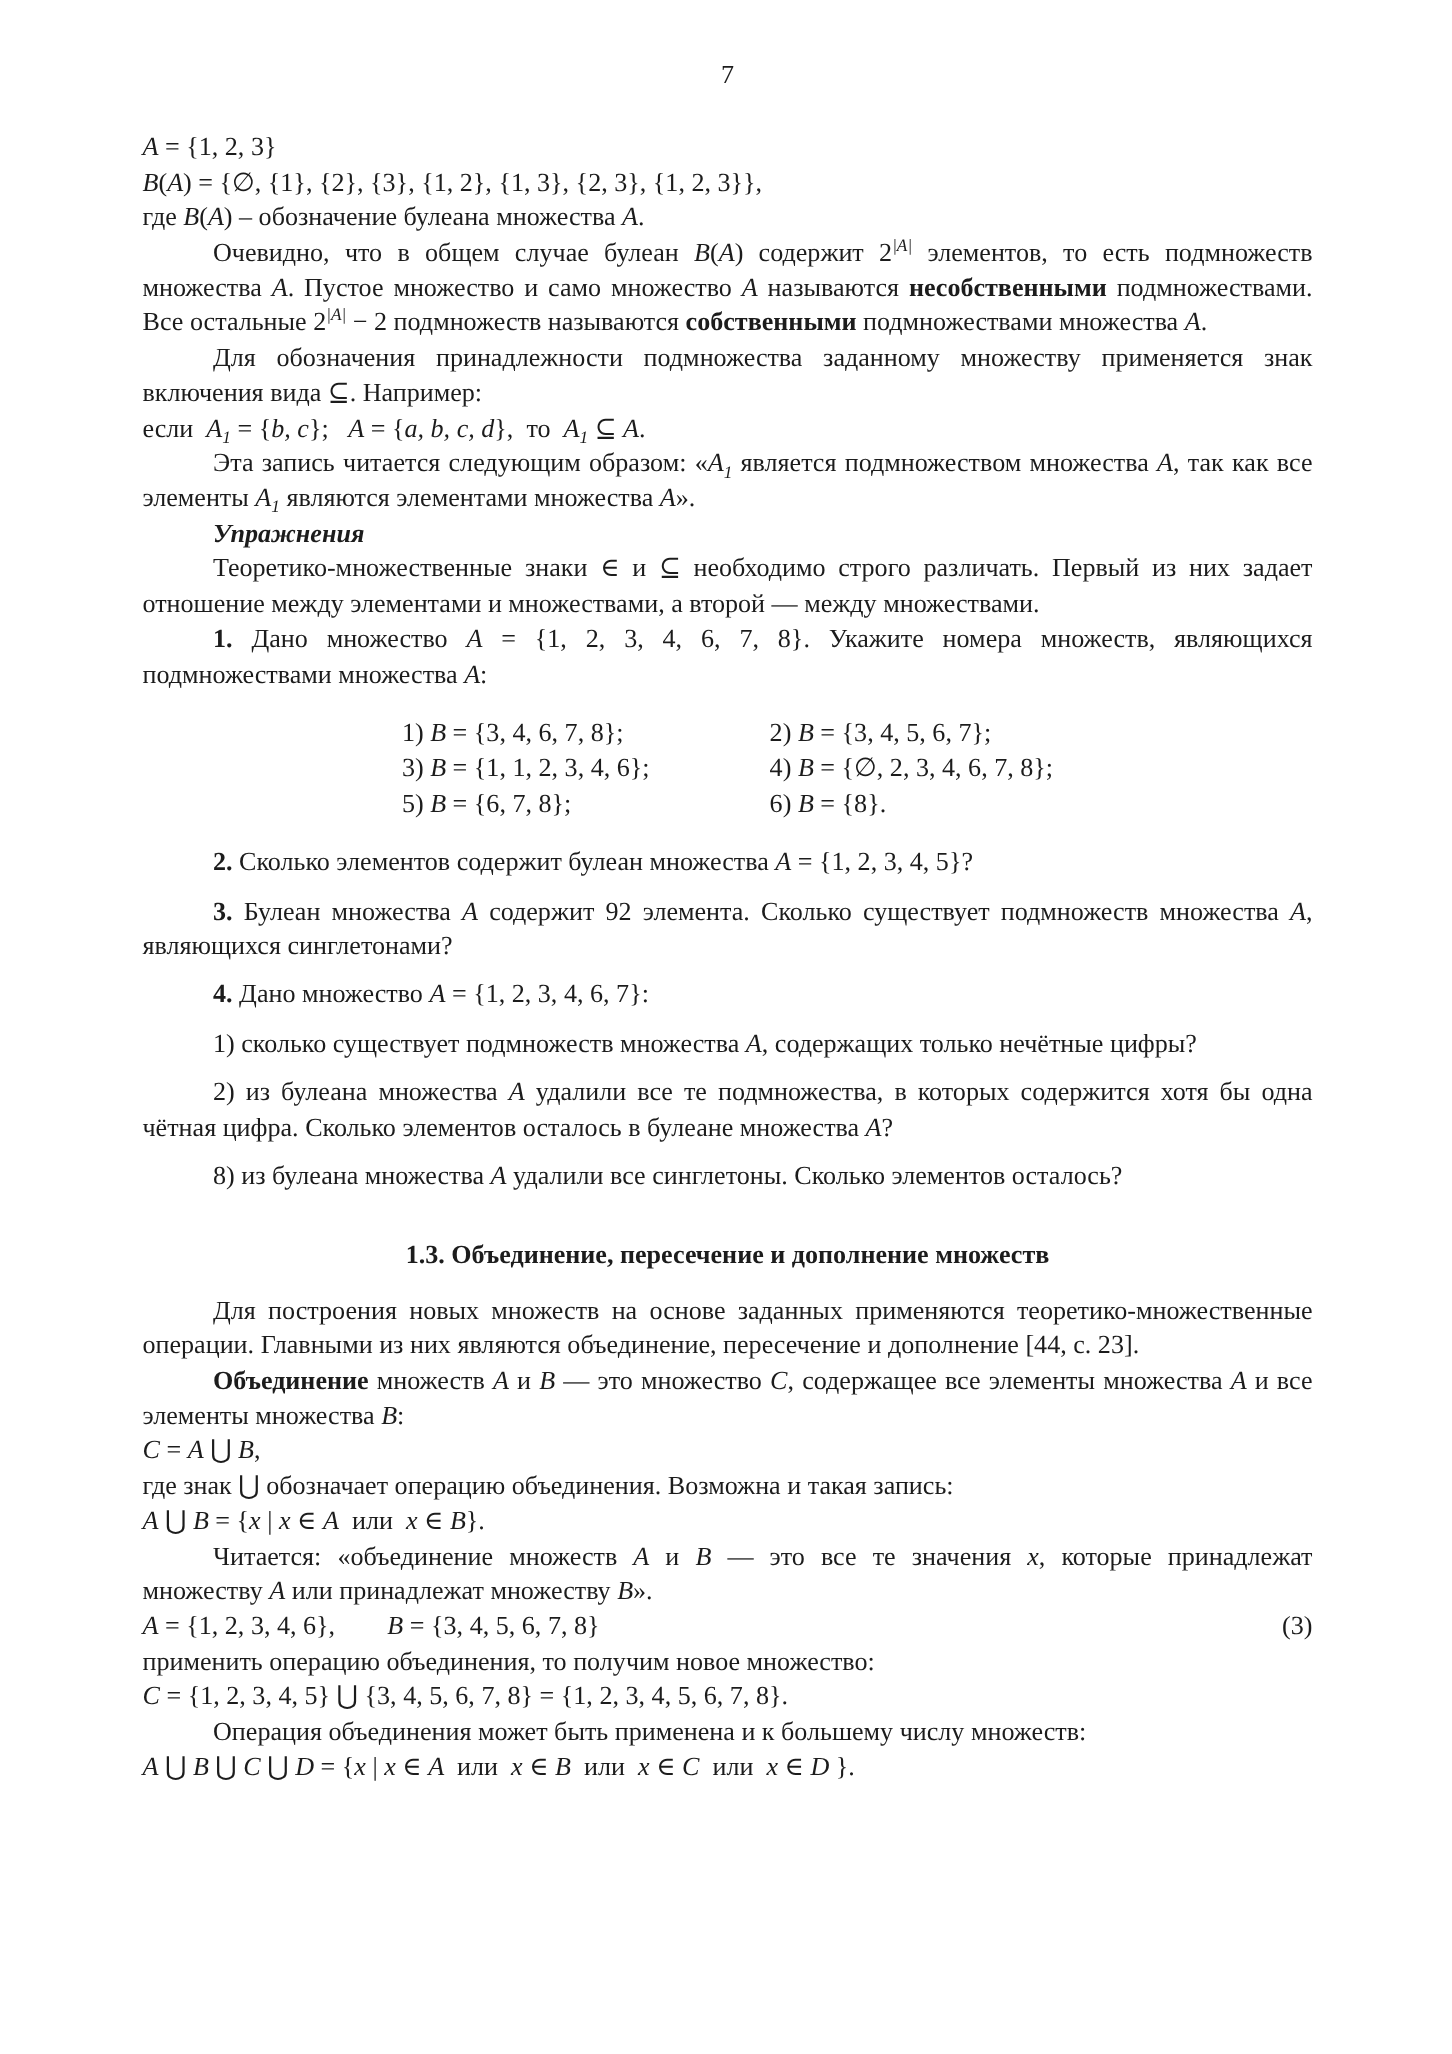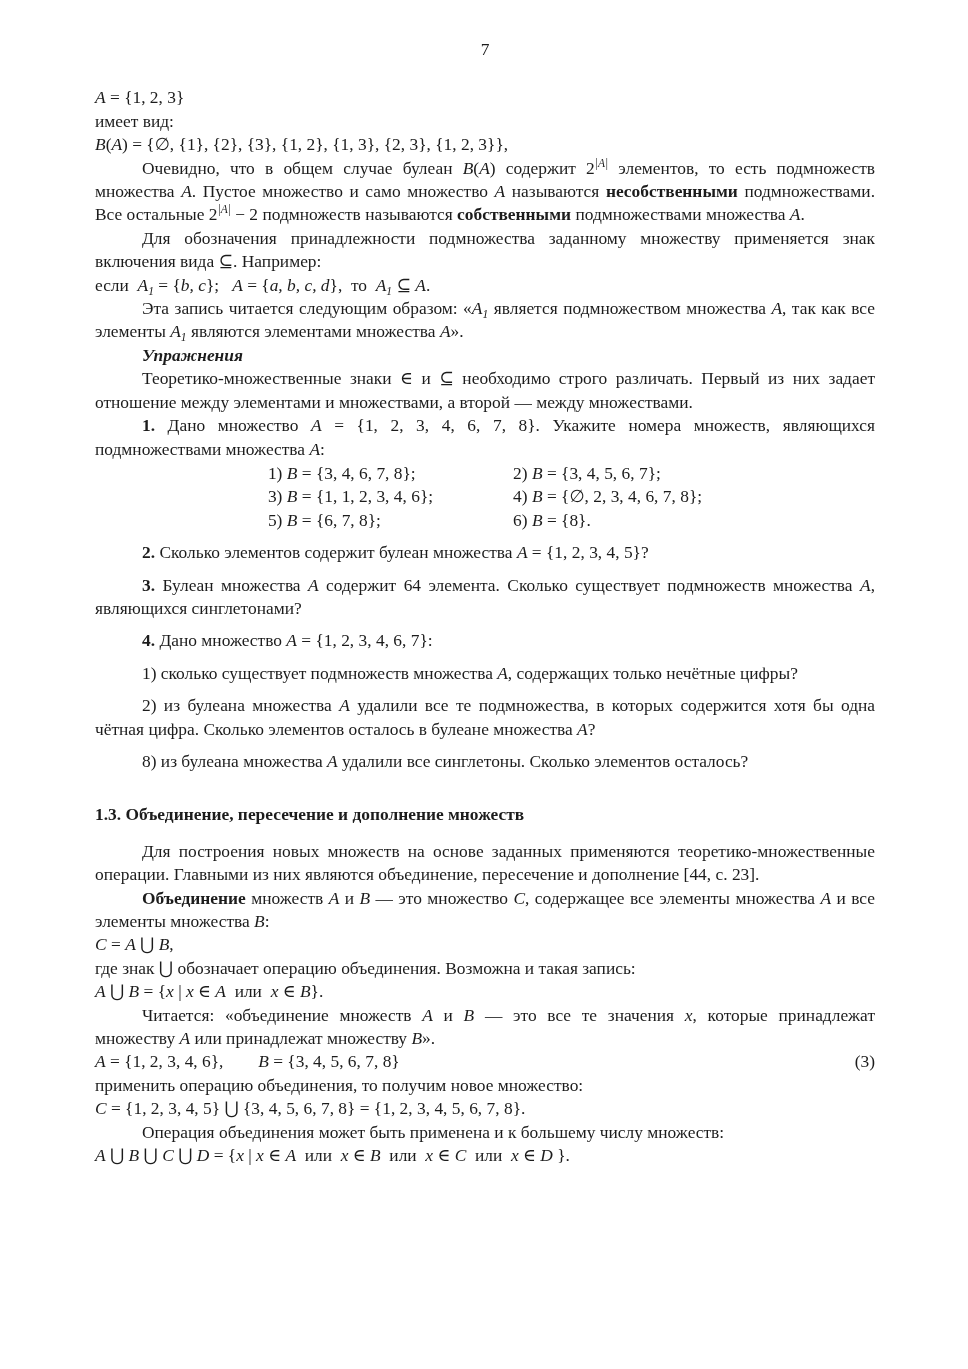--- a/index.html
+++ b/index.html
@@ -11,62 +11,62 @@
     font-size: 17.4px;
     line-height: 23.4px;
     overflow: hidden;
   }
   .page { box-sizing: border-box; padding: 38px 93px 0 95px; }
   .page-number { text-align: center; margin-bottom: 25px; }
   .para { text-align: justify; }
   .indent { text-indent: 47px; }
   .sp { margin-top: 9px; }
   .formula { white-space: pre-wrap; }
-  .section-heading { font-weight: bold; margin: 30px 0 13px 0; font-family: Liberation Serif, serif; }
+  .section-heading { text-align: center; font-weight: bold; margin: 30px 0 13px 0; font-family: Liberation Serif, serif; }
   .b { font-weight: bold; }
   .i { font-style: italic; }
   .sup { font-size: 11.5px; vertical-align: super; line-height: 0; }
   .sub { font-size: 11.5px; vertical-align: sub; line-height: 0; }
   .eqwrap { position: relative; }
   .eqno { position: absolute; right: 0; top: 0; white-space: nowrap; }
   .ex-grid {
     display: grid;
     grid-template-columns: max-content max-content;
     column-gap: 80px;
     width: max-content;
-    margin: 1px auto;
+    margin: 16px auto;
   }
   .ex-cell { text-align: left; }
 </style>
 </head>
 <body>
 
 <div class="page">
   <div class="page-number">7</div>
   <div id="doc-blocks">
       <div class="formula"><span class="i">A</span><span> = {1, 2, 3}</span></div>
-      <div class="para"><span>имеет вид:</span></div>
       <div class="formula"><span class="i">B</span><span>(</span><span class="i">A</span><span>) = {∅, {1}, {2}, {3}, {1, 2}, {1, 3}, {2, 3}, {1, 2, 3}},</span></div>
+      <div class="para"><span>где </span><span class="i">B</span><span>(</span><span class="i">A</span><span>) – обозначение булеана множества </span><span class="i">A</span><span>.</span></div>
       <div class="para indent"><span>Очевидно, что в общем случае булеан </span><span class="i">B</span><span>(</span><span class="i">A</span><span>) содержит 2</span><span class="i sup">|A|</span><span> элементов, то есть подмножеств множества </span><span class="i">A</span><span>. Пустое множество и само множество </span><span class="i">A</span><span> называются </span><span class="b">несобственными</span><span> подмножествами. Все остальные 2</span><span class="i sup">|A|</span><span> − 2 подмножеств называются </span><span class="b">собственными</span><span> подмножествами множества </span><span class="i">A</span><span>.</span></div>
       <div class="para indent"><span>Для обозначения принадлежности подмножества заданному множеству применяется знак включения вида ⊆. Например:</span></div>
       <div class="formula"><span>если  </span><span class="i">A</span><span class="i sub">1</span><span> = {</span><span class="i">b, c</span><span>};   </span><span class="i">A</span><span> = {</span><span class="i">a, b, c, d</span><span>},  то  </span><span class="i">A</span><span class="i sub">1</span><span> ⊆ </span><span class="i">A</span><span>.</span></div>
       <div class="para indent"><span>Эта запись читается следующим образом: «</span><span class="i">A</span><span class="i sub">1</span><span> является подмножеством множества </span><span class="i">A</span><span>, так как все элементы </span><span class="i">A</span><span class="i sub">1</span><span> являются элементами множества </span><span class="i">A</span><span>».</span></div>
       <div class="para indent"><span class="b i">Упражнения</span></div>
       <div class="para indent"><span>Теоретико-множественные знаки ∈ и ⊆ необходимо строго различать. Первый из них задает отношение между элементами и множествами, а второй — между множествами.</span></div>
       <div class="para indent"><span class="b">1.</span><span> Дано множество </span><span class="i">A</span><span> = {1, 2, 3, 4, 6, 7, 8}. Укажите номера множеств, являющихся подмножествами множества </span><span class="i">A</span><span>:</span></div>
       <div class="ex-grid">
         <div class="ex-cell"><span>1) </span><span class="i">B</span><span> = {3, 4, 6, 7, 8};</span></div>
         <div class="ex-cell"><span>2) </span><span class="i">B</span><span> = {3, 4, 5, 6, 7};</span></div>
         <div class="ex-cell"><span>3) </span><span class="i">B</span><span> = {1, 1, 2, 3, 4, 6};</span></div>
         <div class="ex-cell"><span>4) </span><span class="i">B</span><span> = {∅, 2, 3, 4, 6, 7, 8};</span></div>
         <div class="ex-cell"><span>5) </span><span class="i">B</span><span> = {6, 7, 8};</span></div>
         <div class="ex-cell"><span>6) </span><span class="i">B</span><span> = {8}.</span></div>
       </div>
       <div class="para indent sp"><span class="b">2.</span><span> Сколько элементов содержит булеан множества </span><span class="i">A</span><span> = {1, 2, 3, 4, 5}?</span></div>
-      <div class="para indent sp"><span class="b">3.</span><span> Булеан множества </span><span class="i">A</span><span> содержит 64 элемента. Сколько существует подмножеств множества </span><span class="i">A</span><span>, являющихся синглетонами?</span></div>
+      <div class="para indent sp"><span class="b">3.</span><span> Булеан множества </span><span class="i">A</span><span> содержит 92 элемента. Сколько существует подмножеств множества </span><span class="i">A</span><span>, являющихся синглетонами?</span></div>
       <div class="para indent sp"><span class="b">4.</span><span> Дано множество </span><span class="i">A</span><span> = {1, 2, 3, 4, 6, 7}:</span></div>
       <div class="para indent sp"><span>1) сколько существует подмножеств множества </span><span class="i">A</span><span>, содержащих только нечётные цифры?</span></div>
       <div class="para indent sp"><span>2) из булеана множества </span><span class="i">A</span><span> удалили все те подмножества, в которых содержится хотя бы одна чётная цифра. Сколько элементов осталось в булеане множества </span><span class="i">A</span><span>?</span></div>
       <div class="para indent sp"><span>8) из булеана множества </span><span class="i">A</span><span> удалили все синглетоны. Сколько элементов осталось?</span></div>
       <div class="section-heading"><span class="b">1.3. Объединение, пересечение и дополнение множеств</span></div>
       <div class="para indent"><span>Для построения новых множеств на основе заданных применяются теоретико-множественные операции. Главными из них являются объединение, пересечение и дополнение [44, с. 23].</span></div>
       <div class="para indent"><span class="b">Объединение</span><span> множеств </span><span class="i">A</span><span> и </span><span class="i">B</span><span> — это множество </span><span class="i">C</span><span>, содержащее все элементы множества </span><span class="i">A</span><span> и все элементы множества </span><span class="i">B</span><span>:</span></div>
       <div class="formula"><span class="i">C</span><span> = </span><span class="i">A</span><span> ⋃ </span><span class="i">B</span><span>,</span></div>
       <div class="para"><span>где знак ⋃ обозначает операцию объединения. Возможна и такая запись:</span></div>
       <div class="formula"><span class="i">A</span><span> ⋃ </span><span class="i">B</span><span> = {</span><span class="i">x</span><span> | </span><span class="i">x</span><span> ∈ </span><span class="i">A</span><span>  или  </span><span class="i">x</span><span> ∈ </span><span class="i">B</span><span>}.</span></div>

